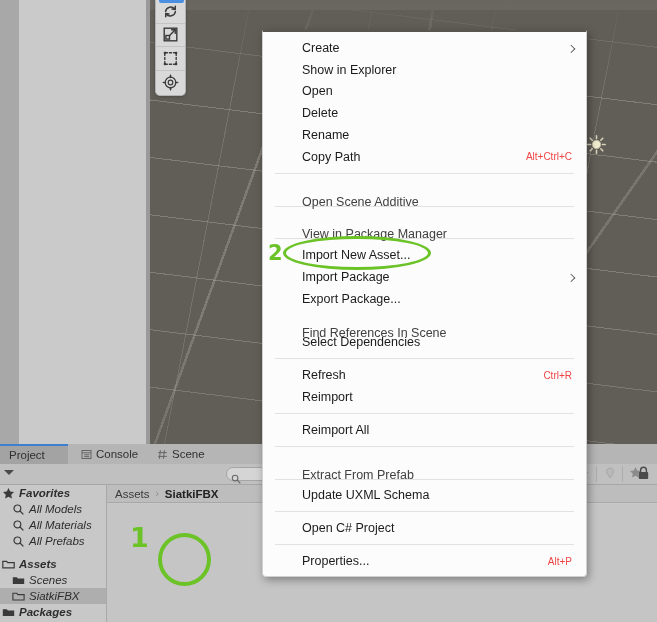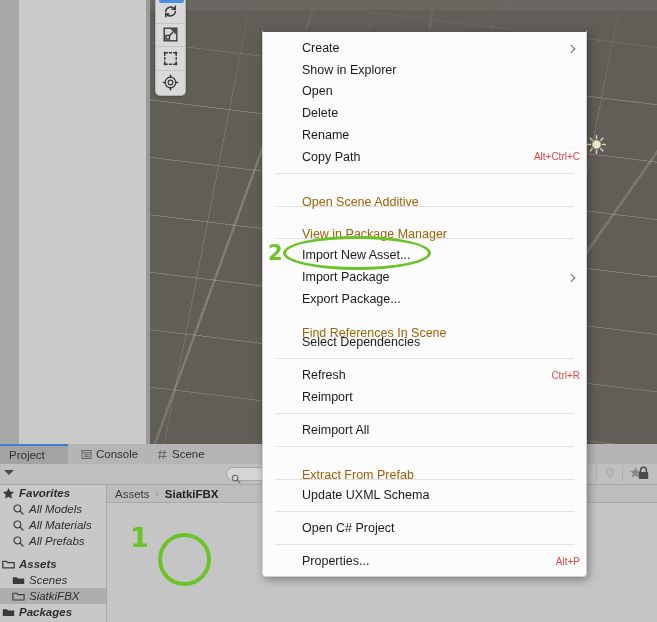--- a/index.html
+++ b/index.html
@@ -198,26 +198,26 @@
     box-shadow: 2px 3px 9px rgba(0,0,0,.35);
     box-sizing: border-box;
     padding: 5px 0 4px 0;
     font-size: 12.5px;
     color: #1b1b1b;
   }
   .ctx-item {
     position: relative;
     height: 21.8px;
     display: flex; align-items: center;
-    padding: 0 6px 0 39px;
+    padding: 0 14px 0 39px;
     white-space: nowrap;
   }
   .ctx-item .label { flex: 1 1 auto; }
   .ctx-item .shortcut { color: #ef4444; font-size: 10px; text-align: right; }
-  .ctx-item.disabled .label { color: #a16207; margin-top: 24px; }
+  .ctx-item.disabled .label { color: #404040; margin-top: 24px; }
   .ctx-item .submenu-arrow {
     position: absolute; right: 14px; top: 50%;
     transform: translateY(-50%);
     width: 5px; height: 5px;
     border-right: 1.5px solid #555; border-top: 1.5px solid #555;
     rotate: 45deg;
   }
   .ctx-sep {
     height: 1px; background: #e2e2e2; margin: 5px 12px 5px 12px;
   }

